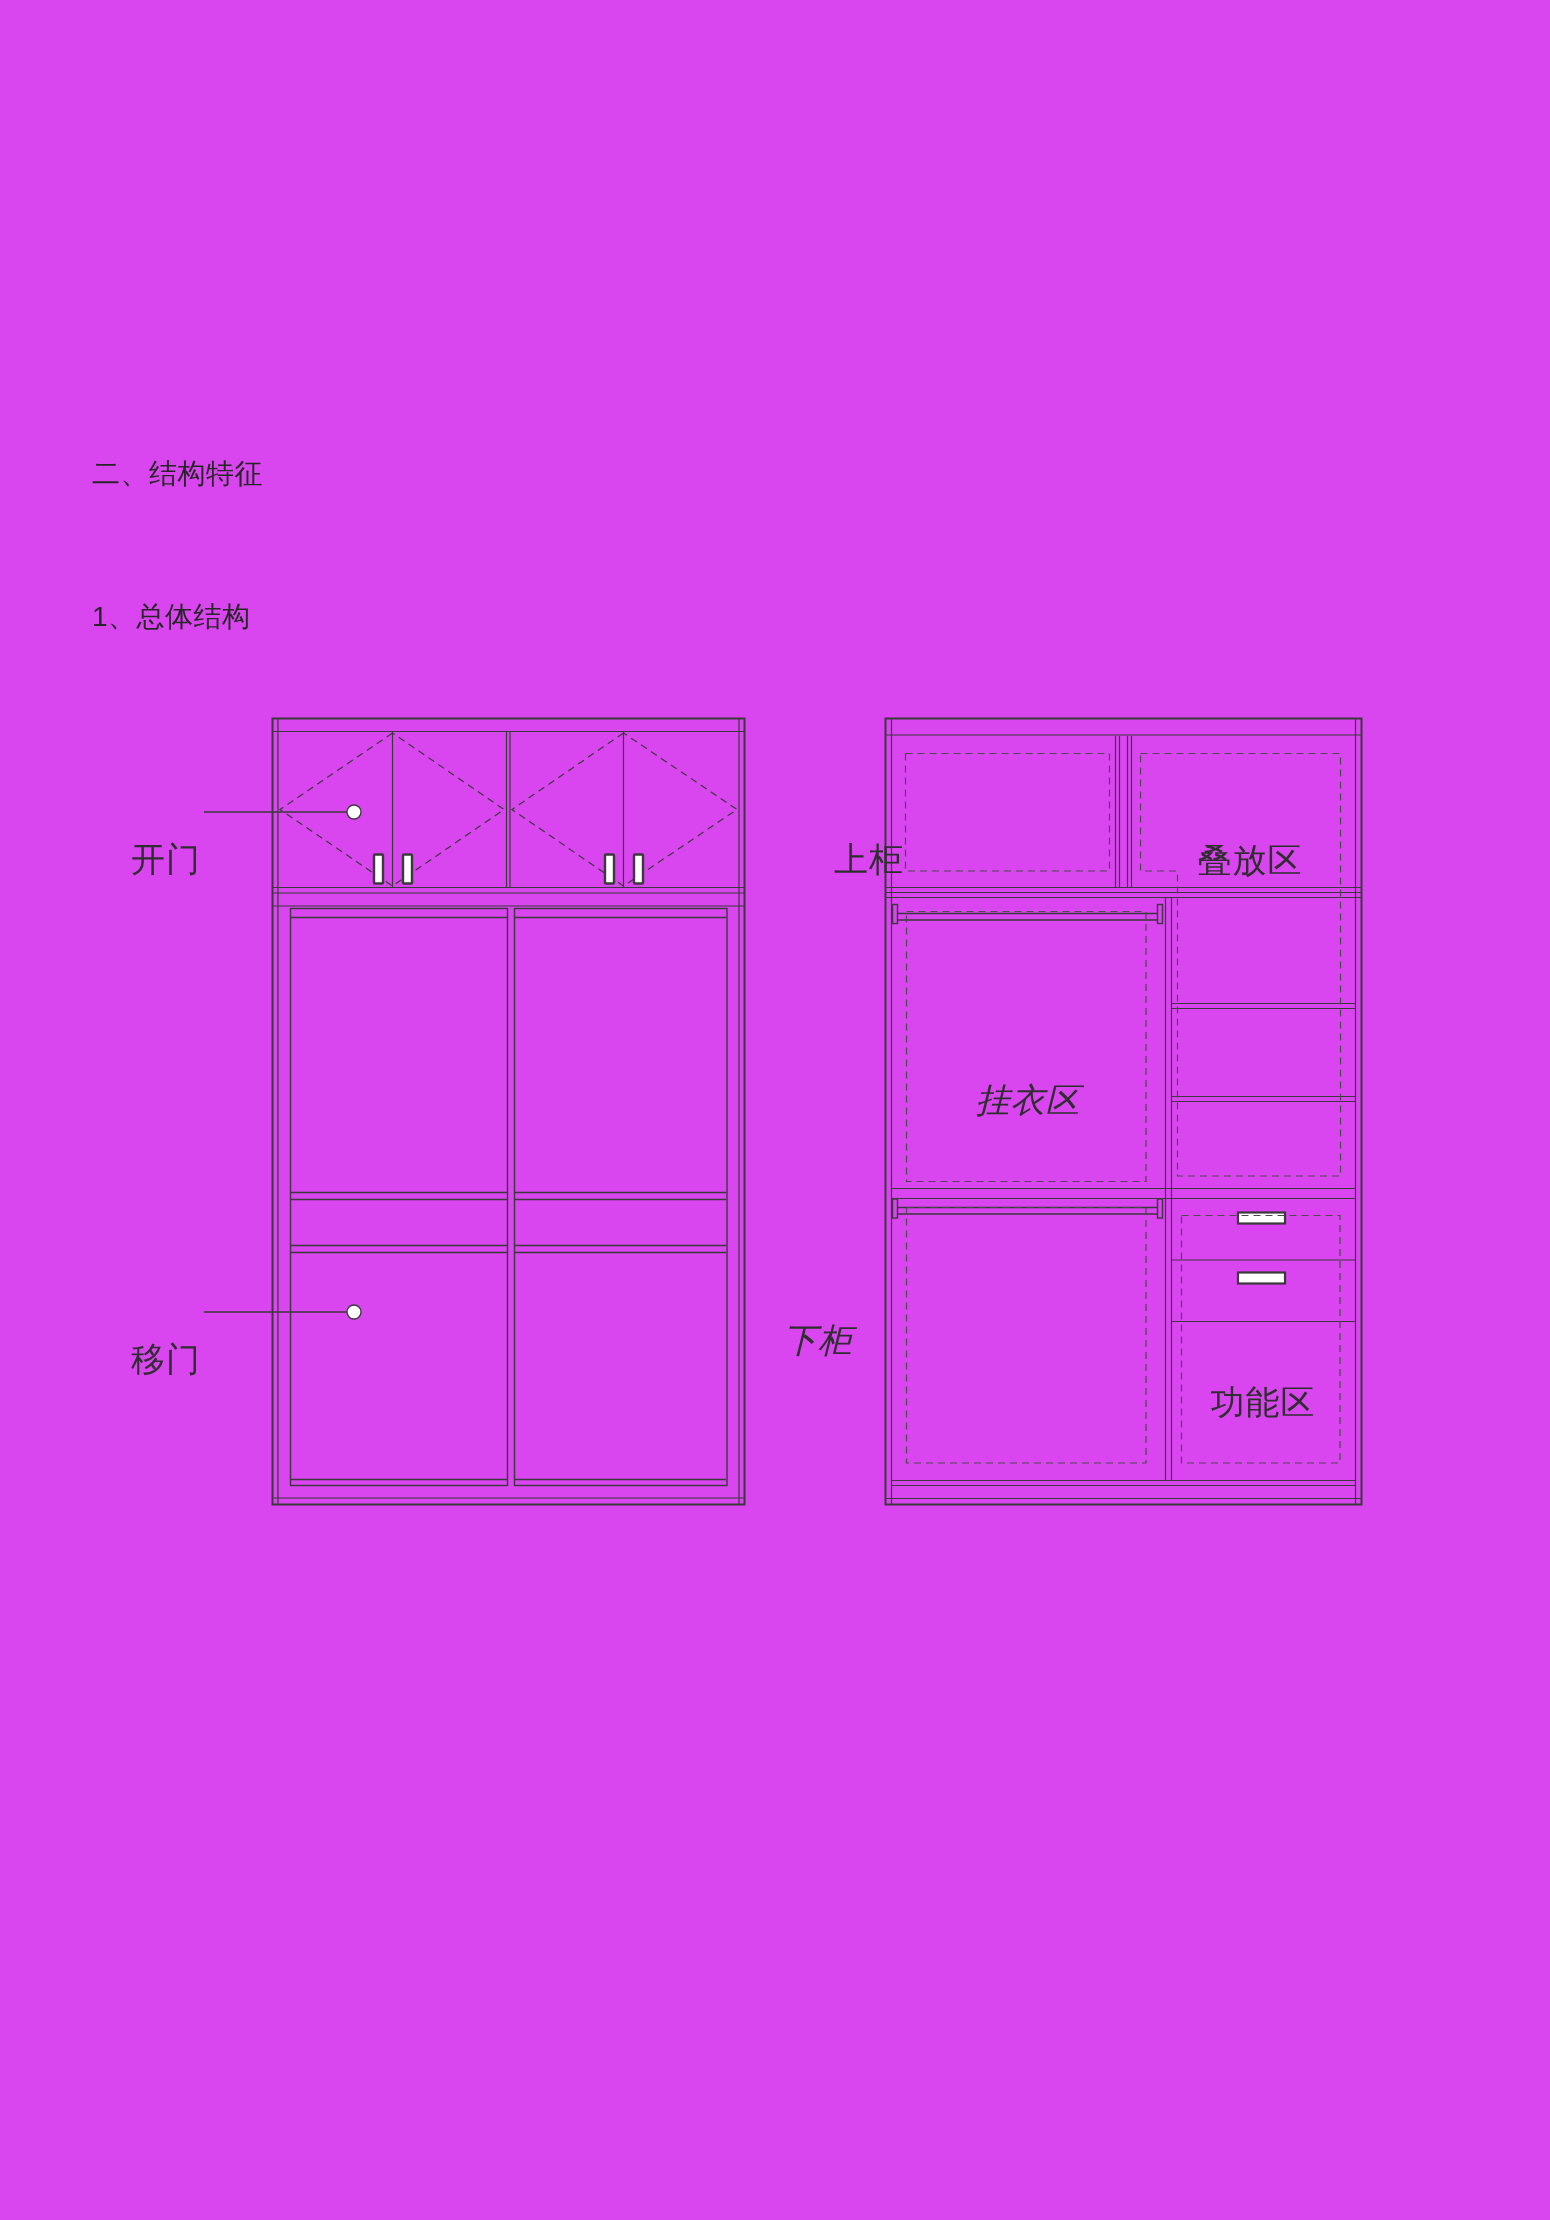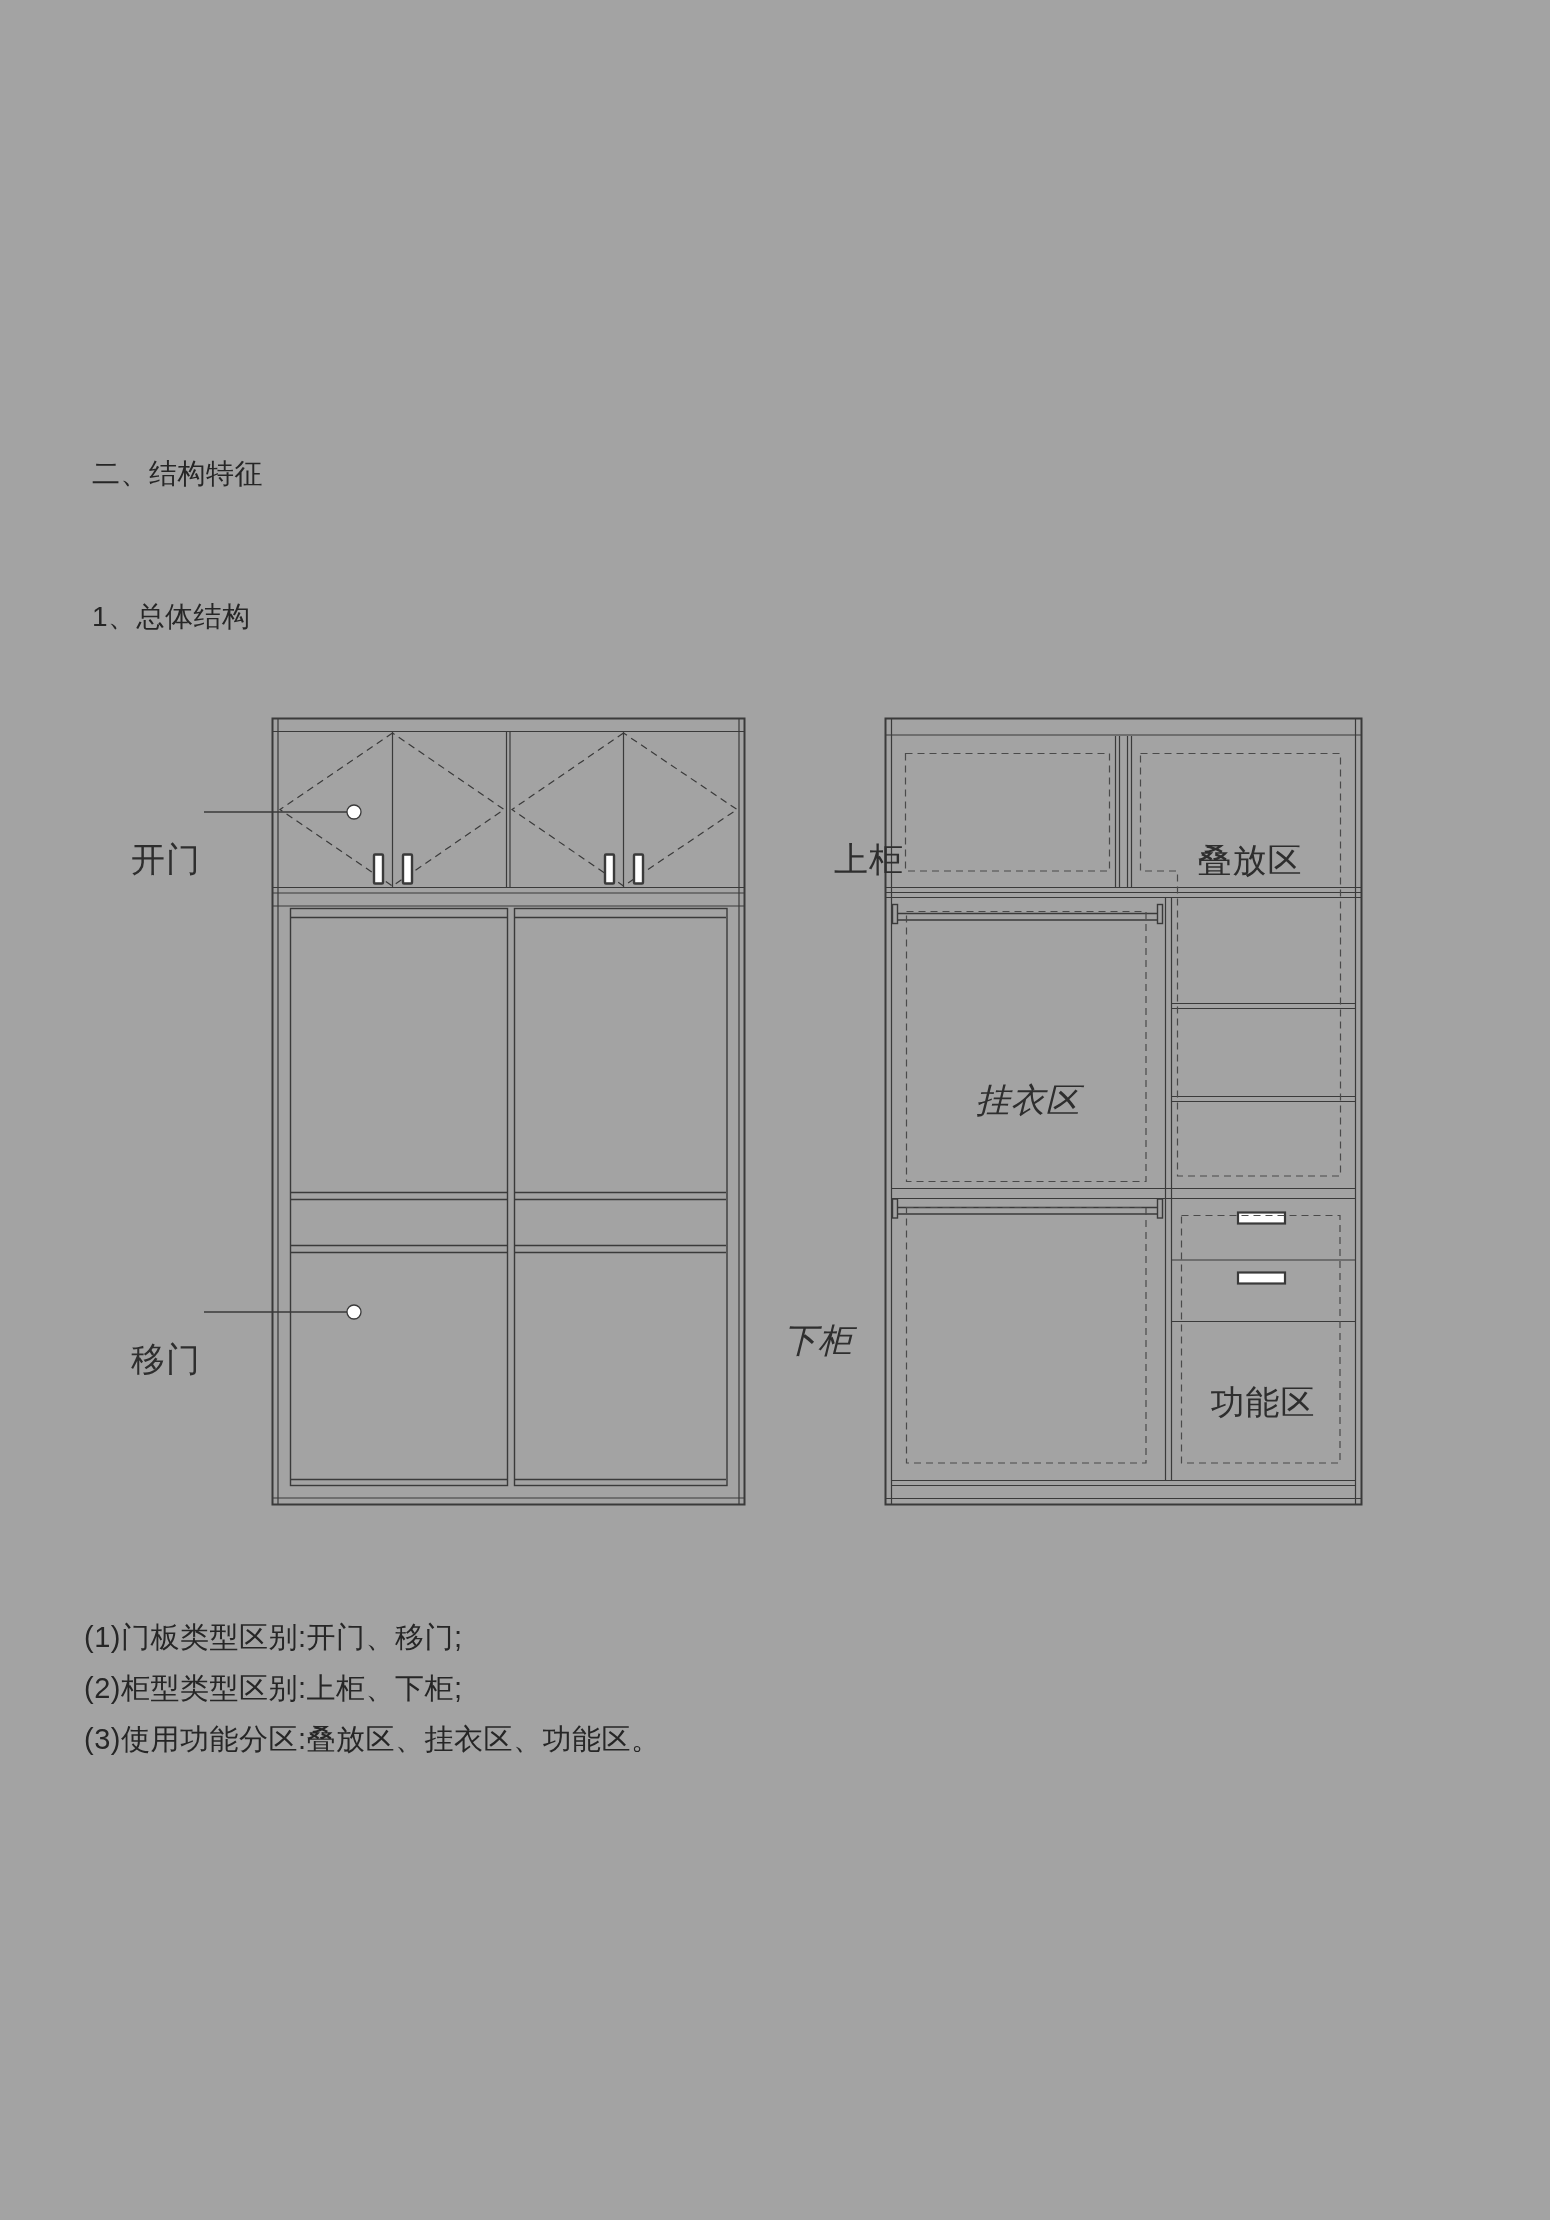--- a/index.html
+++ b/index.html
@@ -3,21 +3,21 @@
 <meta charset="utf-8">
 <style>
   html,body{margin:0;padding:0;}
   body{
     width:1550px;height:2220px;
     background:#ffffff;
     font-family:"Liberation Sans","DejaVu Sans",sans-serif;
     position:relative;
     color:#262626;
   }
-  .page{position:absolute;left:0;top:0;width:1550px;height:2220px;background:#a3a3a3;overflow:hidden;}
+  .page{position:absolute;left:0;top:0;width:1550px;height:2220px;background:#d946ef;overflow:hidden;}
   .heading{
     position:absolute;
     font-size:28px;line-height:1;letter-spacing:0.5px;
     color:#262626;white-space:nowrap;
   }
   .h-section{left:92px;top:460px;}
   .h-sub{left:92px;top:561px;margin-top:42px;}
   .diagram-svg{position:absolute;left:0;top:0;}
   .dlabel{
     position:absolute;
@@ -167,19 +167,14 @@
   </svg>
 
   <div class="dlabel" style="left:166px;top:811px;">开门</div>
   <div class="dlabel" style="left:166px;top:1311px;">移门</div>
   <div class="dlabel" style="left:869px;top:811px;">上柜</div>
   <div class="dlabel" style="left:818px;top:1292px;font-style:italic;">下柜</div>
   <div class="dlabel" style="left:1250px;top:812px;text-align:center;">叠放区</div>
   <div class="dlabel" style="left:1028px;top:1052px;font-style:italic;">挂衣区</div>
   <div class="dlabel" style="left:1263px;top:1354px;">功能区</div>
 
-  <div class="notes">
-    <div class="note-line">(1)门板类型区别:开门、移门;</div>
-    <div class="note-line">(2)柜型类型区别:上柜、下柜;</div>
-    <div class="note-line">(3)使用功能分区:叠放区、挂衣区、功能区。</div>
-  </div>
 
 </div>
 
 </body></html>

